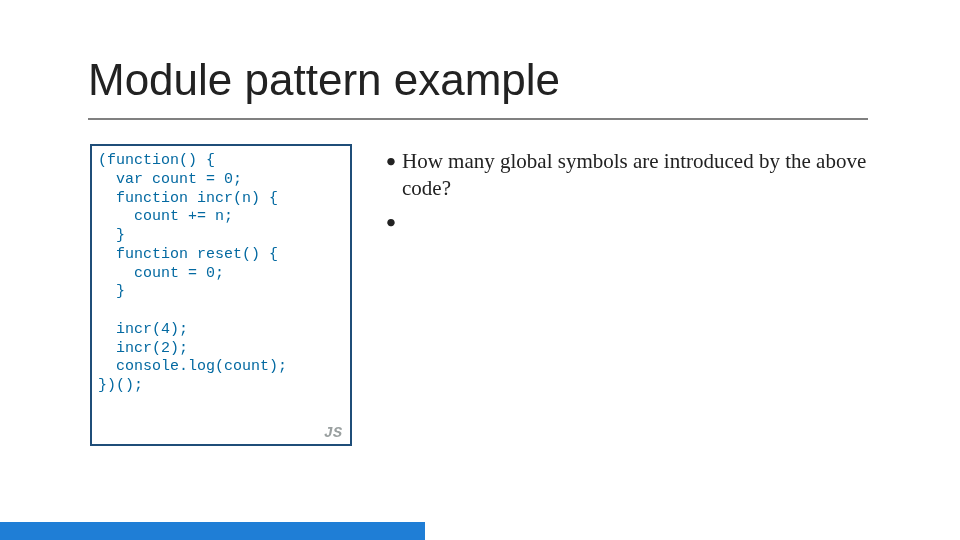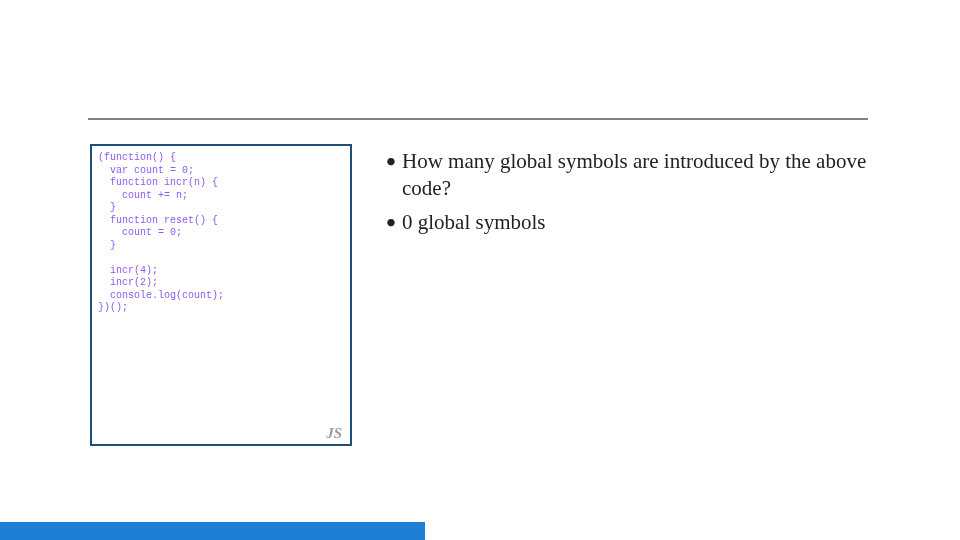--- a/index.html
+++ b/index.html
@@ -26,30 +26,30 @@
     position: absolute;
     left: 90px;
     top: 144px;
     width: 262px;
     height: 302px;
     border: 2px solid #1f4e79;
     padding: 6px 6px 0 6px;
   }
   .code {
     font-family: "Courier New", monospace;
-    font-size: 10px;
+    font-size: 15px;
     line-height: 1.25;
     white-space: pre;
-    color: #8b5cf6;
+    color: #0369a1;
   }
   .lang-tag {
     position: absolute;
     right: 8px;
     bottom: 2px;
-    font-family: Liberation Serif, serif;
+    font-family: Liberation Mono, monospace;
     font-style: italic;
     font-weight: bold;
     color: #9aa0a0;
     font-size: 15px;
   }
   .bullets {
     position: absolute;
     left: 380px;
     top: 148px;
     width: 530px;
@@ -78,20 +78,21 @@
     bottom: 0;
     height: 18px;
     width: 425px;
     background: #1f7ed6;
   }
 </style>
 </head>
 <body>
 
 <div class="slide">
+  <div class="title">Module pattern example</div>
   <div class="title-underline"></div>
 
   <div class="code-box">
     <div class="code" id="code-block">(function() {
   var count = 0;
   function incr(n) {
     count += n;
   }
   function reset() {
     count = 0;
@@ -104,18 +105,17 @@
     <div class="lang-tag">JS</div>
   </div>
 
   <div class="bullets">
     <div class="bullet">
       <div class="dot">•</div>
       <div class="txt">How many global symbols are introduced by the above code?</div>
     </div>
     <div class="bullet">
       <div class="dot">•</div>
-      <div class="txt">0 global symbols</div>
     </div>
   </div>
 
   <div class="footer-bar"></div>
 </div>
 
 </body></html>

